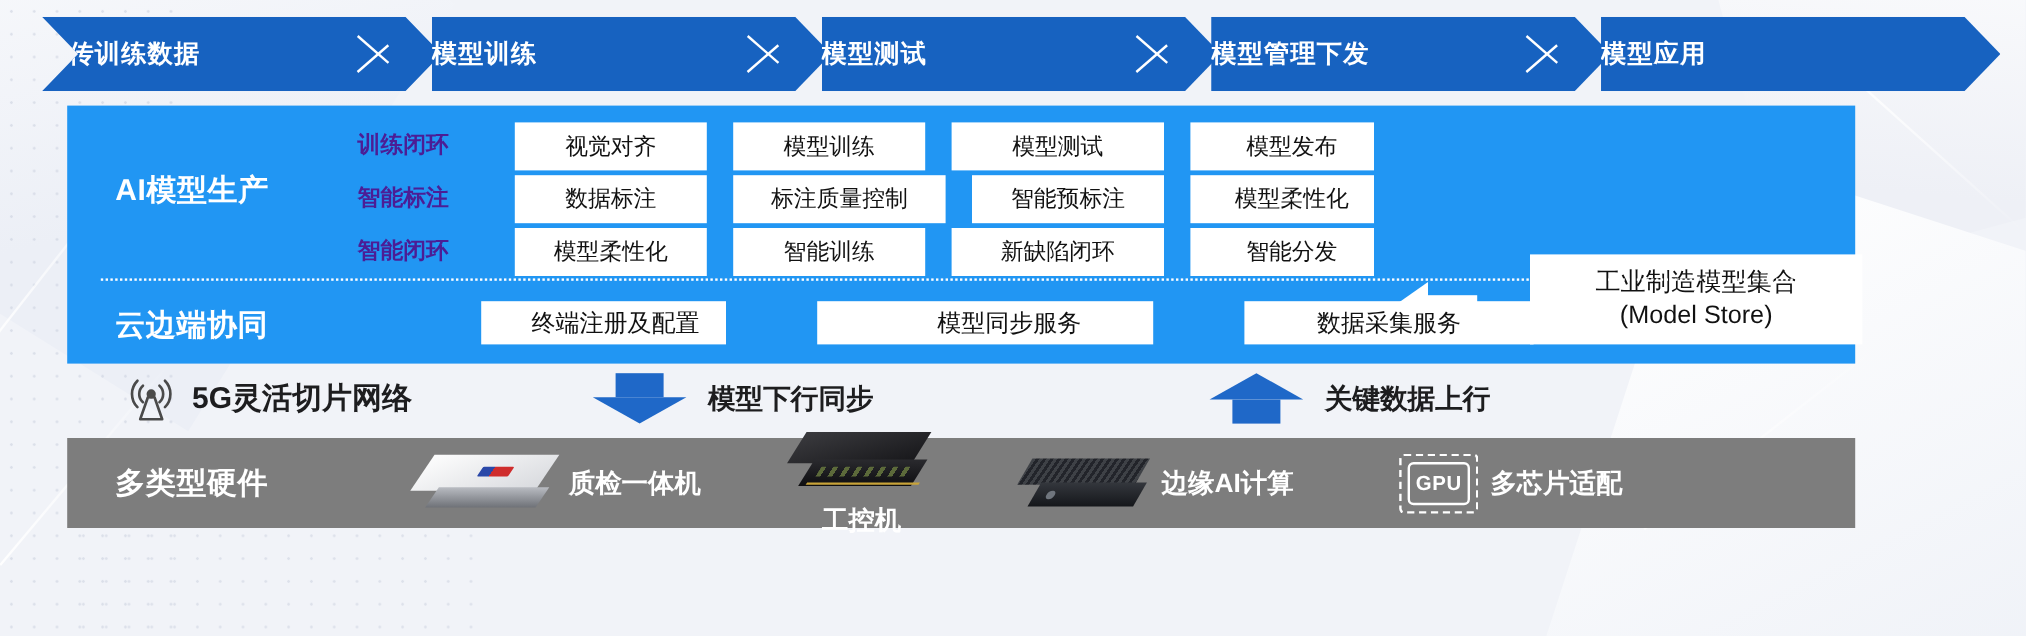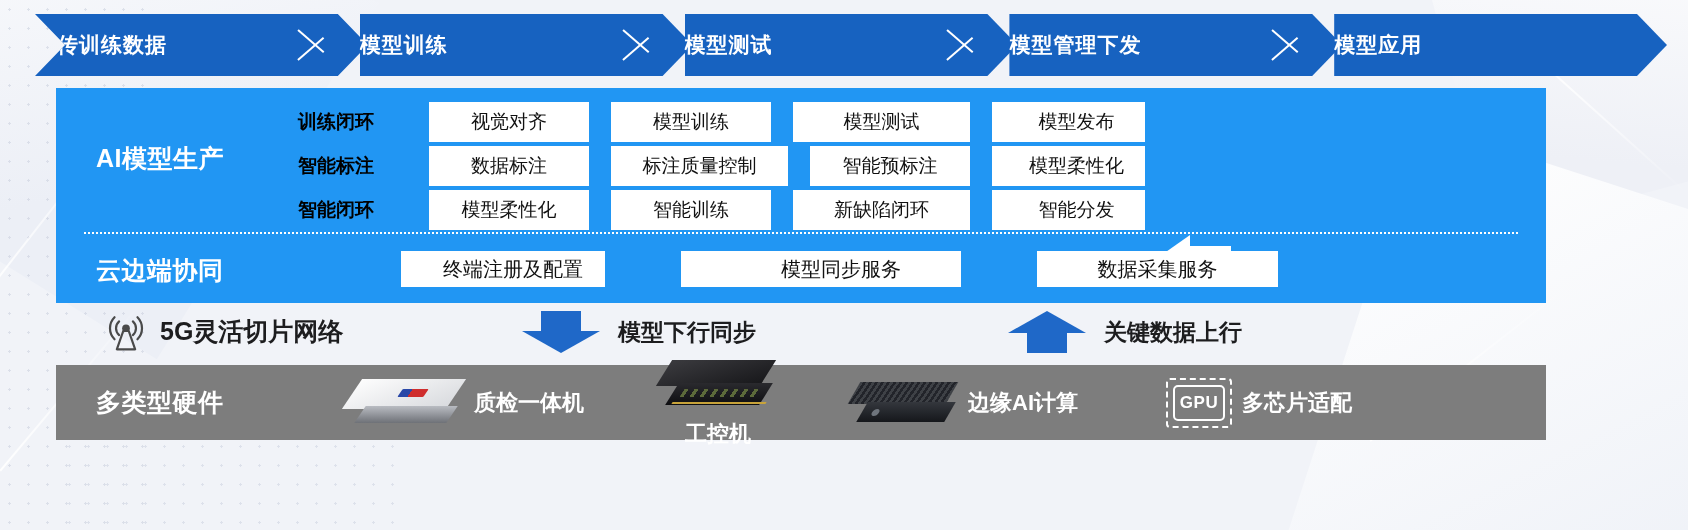--- a/index.html
+++ b/index.html
@@ -89,21 +89,21 @@
     position: absolute; left: 0; top: 0; width: 100%; height: 143px;
   }
   .section-title {
     color: #ffffff; font-weight: bold; font-size: 25px; letter-spacing: .5px;
     white-space: nowrap;
   }
   .ai-title { position: absolute; left: 40px; top: 54px; }
 
   .row-labels { position: absolute; left: 242px; top: 14px; }
   .row-label {
-    color: #000000; font-weight: bold; font-size: 19px;
+    color: #4c1d95; font-weight: bold; font-size: 19px;
     height: 40px; line-height: 40px; white-space: nowrap;
   }
   .row-label + .row-label { margin-top: 4px; }
 
   .grid {
     position: absolute; left: 373px; top: 14px;
     width: 716px;
     text-align: center;
   }
   .grid-row { display: flex; height: 40px; margin-bottom: 4px; }
@@ -172,21 +172,21 @@
     display: flex; align-items: center; gap: 12px;
   }
   .net-label {
     color: #1d1d1f; font-size: 25px; font-weight: bold; white-space: nowrap;
   }
   .signal-icon { width: 44px; height: 44px; display: block; }
 
   .flow {
     position: absolute; display: flex; align-items: center; gap: 18px;
   }
-  .flow.down { left: 466px; top: 8px; text-align: right; }
+  .flow.down { left: 438px; top: 8px; text-align: right; }
   .flow.up   { left: 952px; top: 8px; }
   .flow-text {
     color: #1d1d1f; font-size: 23px; font-weight: bold; white-space: nowrap;
   }
   .arr-down, .arr-up { width: 78px; height: 42px; position: relative; }
   .arr-down .shaft {
     position: absolute; left: 19px; top: 0; width: 40px; height: 20px; background: #1f68c8;
   }
   .arr-down .head {
     position: absolute; left: 0; top: 20px; width: 0; height: 0;
@@ -357,20 +357,24 @@
         <div class="cell c2">新缺陷闭环</div>
         <div class="cell c3">智能分发</div>
       </div>
     </div>
 
     <div class="arrow-left">
       <div class="shaft"></div>
         <div class="head"></div>
     </div>
 
+    <div class="model-store">
+      <span>工业制造模型集合</span>
+      <span>(Model Store)</span>
+    </div>
   </div>
 
   <div class="divider"></div>
 
   <div class="cloud-block">
     <div class="section-title cloud-title">云边端协同</div>
     <div class="cloud-boxes">
       <div class="cloud-box b0">终端注册及配置</div>
       <div class="cloud-box b1">模型同步服务</div>
       <div class="cloud-box b2">数据采集服务</div>

